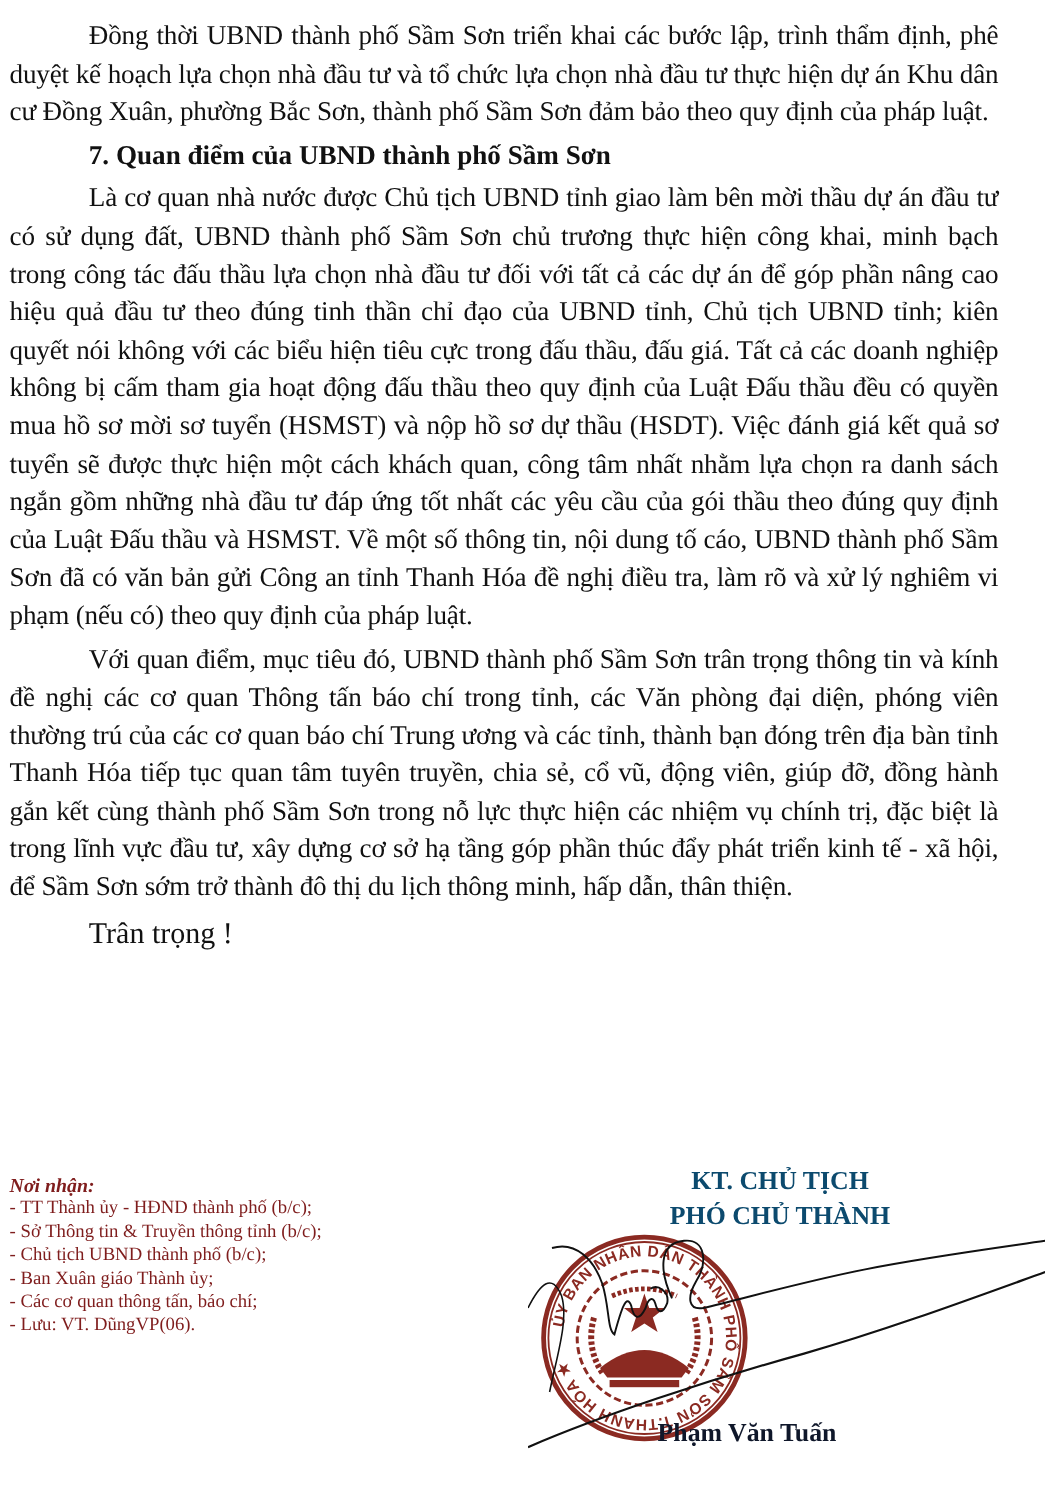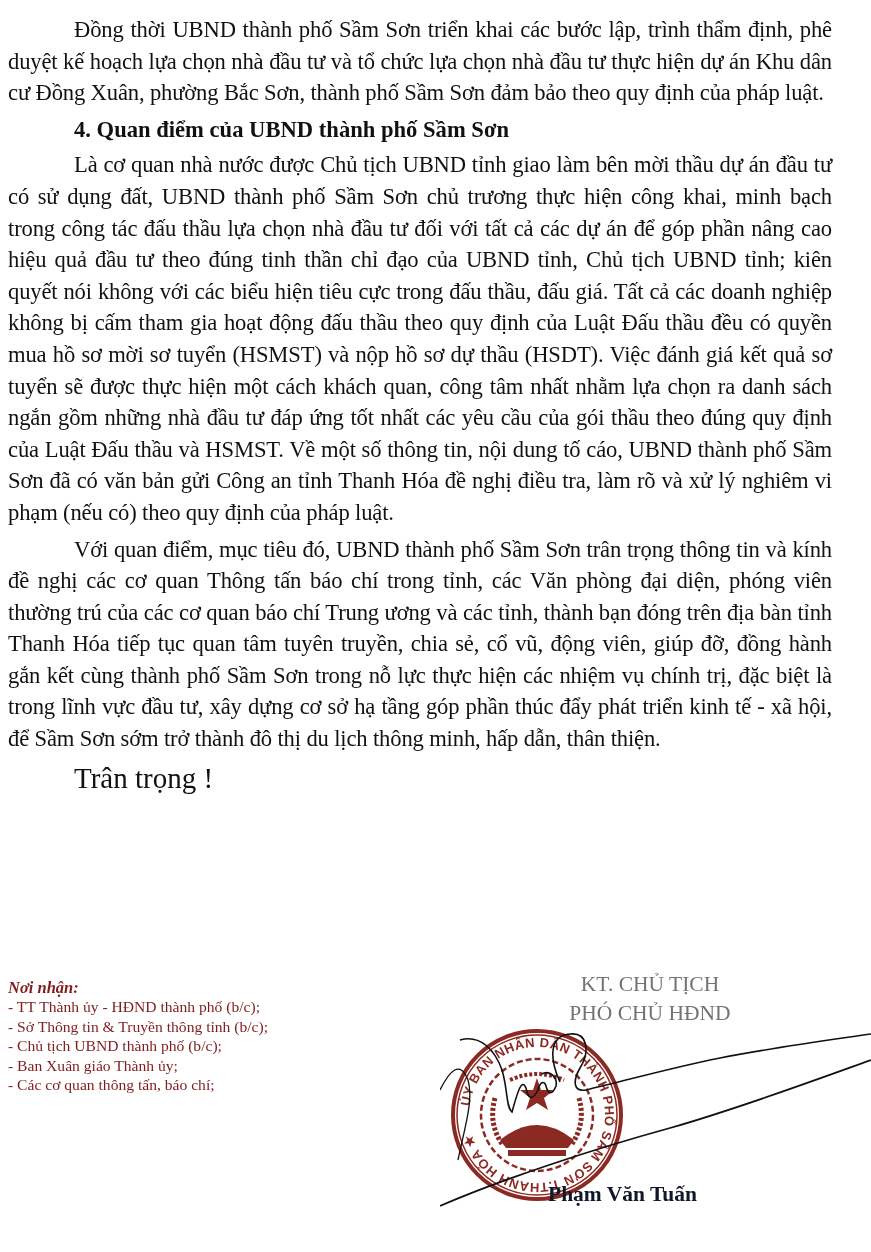--- a/index.html
+++ b/index.html
@@ -12,67 +12,68 @@
   .p {
     font-size: 22.6px; line-height: 31.6px; text-align: justify;
     margin: 0 0 5px 0; letter-spacing: -0.15px;
     text-align-last: left;
   }
   .p.indent { text-indent: 66px; }
   .heading {
     font-size: 22.6px; line-height: 31.6px; font-weight: bold;
     margin: 0 0 4px 0; padding-left: 66px;
   }
-  .regards { font-size: 29px; line-height: 31.6px; margin: 8px 0 16px 0; padding-left: 66px; }
+  .regards { font-size: 25px; line-height: 31.6px; margin: 8px 0 16px 0; padding-left: 66px; }
 
   .recipients {
     position: absolute; left: 8px; top: 978px; width: 420px;
     font-size: 15.6px; line-height: 19.4px; color: #7f1d1d;
   }
   .recipients .title { font-weight: bold; font-style: italic; font-size: 16.5px; }
   .recipients .item { white-space: nowrap; }
 
   .signer {
     position: absolute; left: 520px; top: 970px; width: 260px; text-align: center;
-    font-weight: normal; font-size: 21.5px; line-height: 29px; color: #737373;
+    font-weight: bold; font-size: 21.5px; line-height: 29px; color: #0c4a6e;
   }
   .stamp {
     position: absolute; left: 450px; top: 1028px; width: 174px; height: 174px;
   }
   .sig {
     position: absolute; left: 440px; top: 1030px; width: 431px; height: 230px;
   }
   .signer-name {
     position: absolute; left: 548px; top: 1180px;
     font-weight: bold; font-size: 21.5px; line-height: 28px; color: #0f172a;
   }
 </style>
 </head>
 <body>
 
 <div class="page">
   <p class="p indent">Đồng thời UBND thành phố Sầm Sơn triển khai các bước lập, trình thẩm định, phê duyệt kế hoạch lựa chọn nhà đầu tư và tổ chức lựa chọn nhà đầu tư thực hiện dự án Khu dân cư Đồng Xuân, phường Bắc Sơn, thành phố Sầm Sơn đảm bảo theo quy định của pháp luật.</p>
-  <p class="heading">4. Quan điểm của UBND thành phố Sầm Sơn</p>
+  <p class="heading">7. Quan điểm của UBND thành phố Sầm Sơn</p>
   <p class="p indent">Là cơ quan nhà nước được Chủ tịch UBND tỉnh giao làm bên mời thầu dự án đầu tư có sử dụng đất, UBND thành phố Sầm Sơn chủ trương thực hiện công khai, minh bạch trong công tác đấu thầu lựa chọn nhà đầu tư đối với tất cả các dự án để góp phần nâng cao hiệu quả đầu tư theo đúng tinh thần chỉ đạo của UBND tỉnh, Chủ tịch UBND tỉnh; kiên quyết nói không với các biểu hiện tiêu cực trong đấu thầu, đấu giá. Tất cả các doanh nghiệp không bị cấm tham gia hoạt động đấu thầu theo quy định của Luật Đấu thầu đều có quyền mua hồ sơ mời sơ tuyển (HSMST) và nộp hồ sơ dự thầu (HSDT). Việc đánh giá kết quả sơ tuyển sẽ được thực hiện một cách khách quan, công tâm nhất nhằm lựa chọn ra danh sách ngắn gồm những nhà đầu tư đáp ứng tốt nhất các yêu cầu của gói thầu theo đúng quy định của Luật Đấu thầu và HSMST. Về một số thông tin, nội dung tố cáo, UBND thành phố Sầm Sơn đã có văn bản gửi Công an tỉnh Thanh Hóa đề nghị điều tra, làm rõ và xử lý nghiêm vi phạm (nếu có) theo quy định của pháp luật.</p>
   <p class="p indent">Với quan điểm, mục tiêu đó, UBND thành phố Sầm Sơn trân trọng thông tin và kính đề nghị các cơ quan Thông tấn báo chí trong tỉnh, các Văn phòng đại diện, phóng viên thường trú của các cơ quan báo chí Trung ương và các tỉnh, thành bạn đóng trên địa bàn tỉnh Thanh Hóa tiếp tục quan tâm tuyên truyền, chia sẻ, cổ vũ, động viên, giúp đỡ, đồng hành gắn kết cùng thành phố Sầm Sơn trong nỗ lực thực hiện các nhiệm vụ chính trị, đặc biệt là trong lĩnh vực đầu tư, xây dựng cơ sở hạ tầng góp phần thúc đẩy phát triển kinh tế - xã hội, để Sầm Sơn sớm trở thành đô thị du lịch thông minh, hấp dẫn, thân thiện.</p>
   <p class="regards">Trân trọng !</p>
 </div>
 
 <div class="recipients">
   <div class="title">Nơi nhận:</div>
   <div class="item">- TT Thành ủy - HĐND thành phố (b/c);</div>
   <div class="item">- Sở Thông tin &amp; Truyền thông tỉnh (b/c);</div>
   <div class="item">- Chủ tịch UBND thành phố (b/c);</div>
   <div class="item">- Ban Xuân giáo Thành ủy;</div>
   <div class="item">- Các cơ quan thông tấn, báo chí;</div>
+  <div class="item">- Lưu: VT. DũngVP(06).</div>
 </div>
 
 <div class="signer">
   <div>KT. CHỦ TỊCH</div>
-  <div>PHÓ CHỦ HĐND</div>
+  <div>PHÓ CHỦ THÀNH</div>
 </div>
 
 <svg class="stamp" viewBox="0 0 174 174">
   <defs>
     <path id="stampArc" d="M 87 87 m -68 0 a 68 68 0 1 1 136 0 a 68 68 0 1 1 -136 0"></path>
   </defs>
   <g fill="none" stroke="#8b2a22">
     <circle cx="87" cy="87" r="84" stroke-width="4"></circle>
     <circle cx="87" cy="87" r="80" stroke-width="1.5"></circle>
     <circle cx="87" cy="87" r="56" stroke-width="2.5" stroke-dasharray="6 3"></circle>

